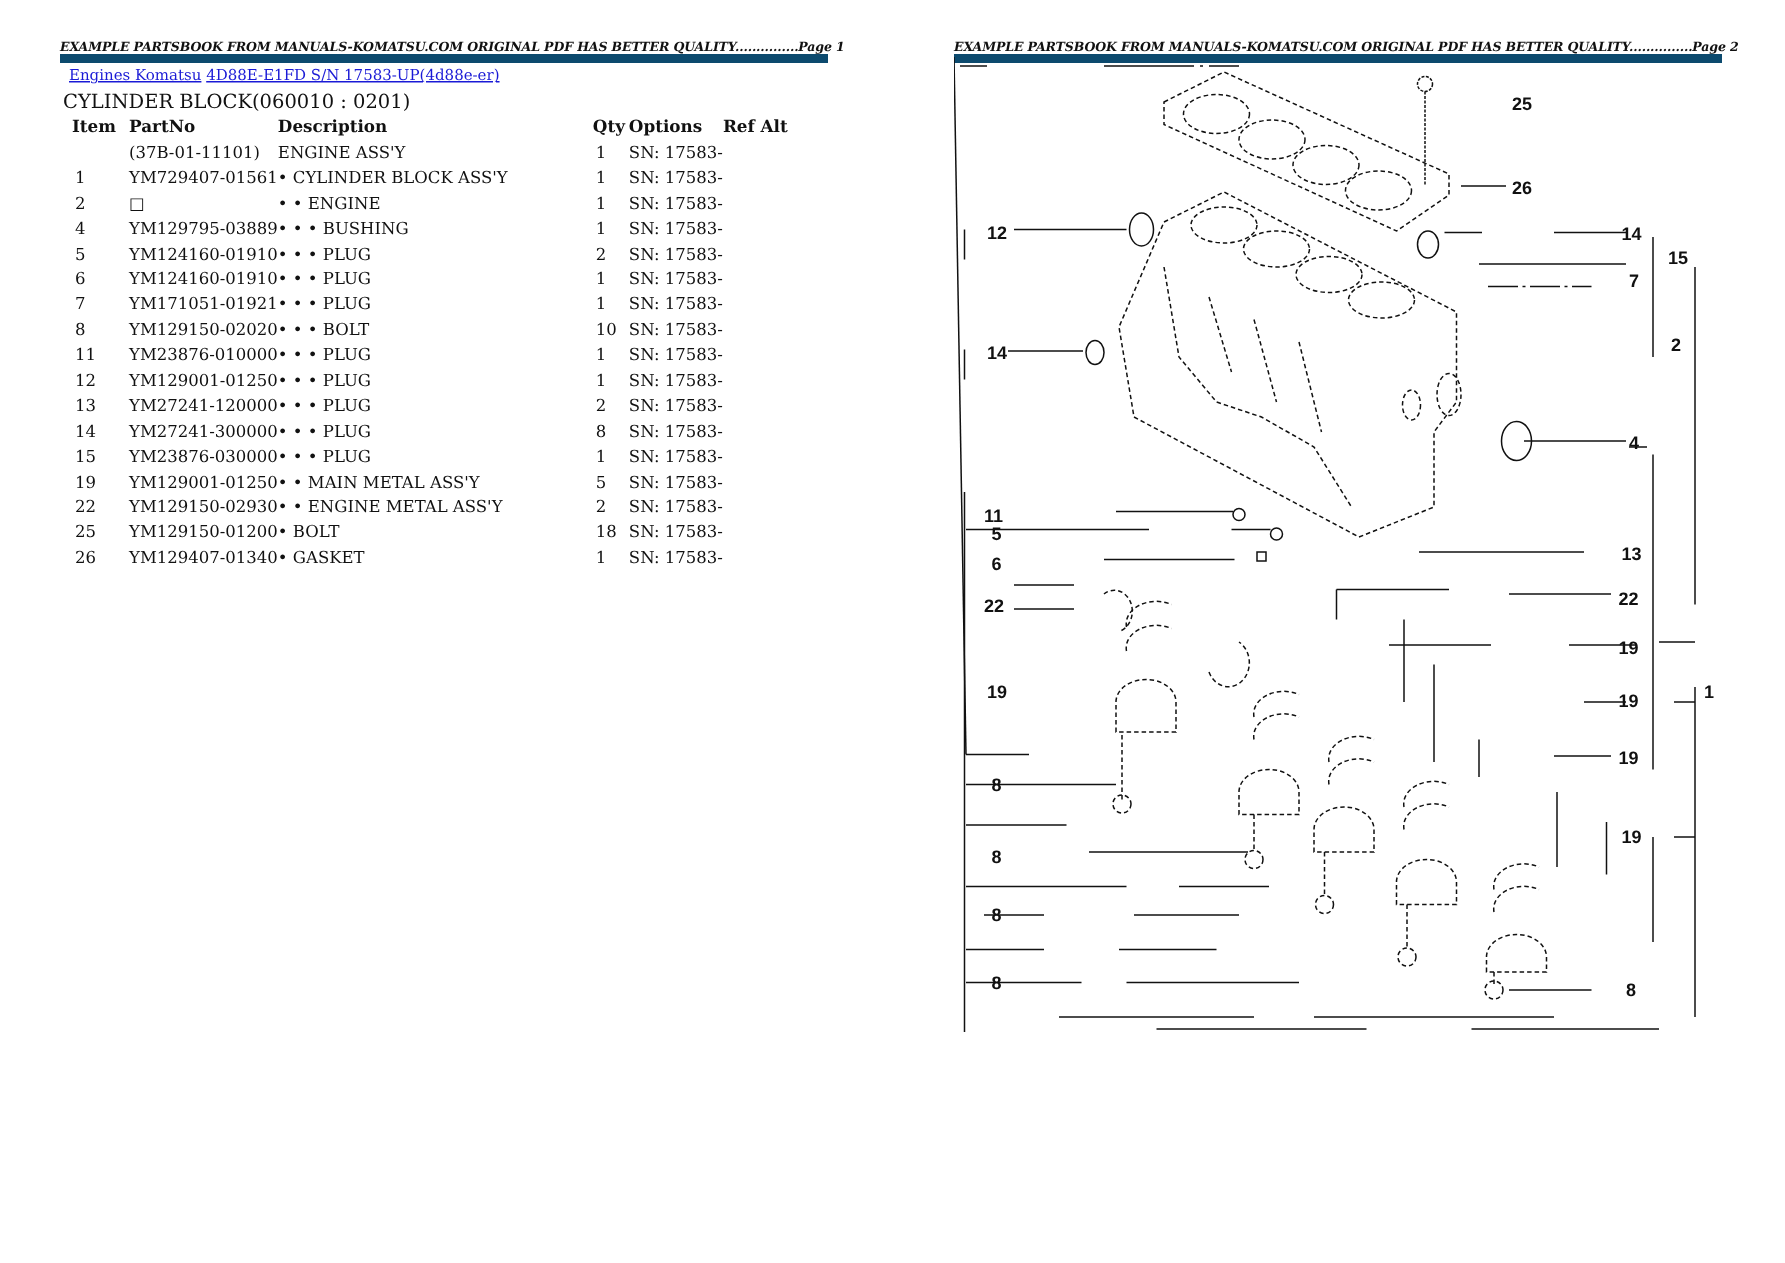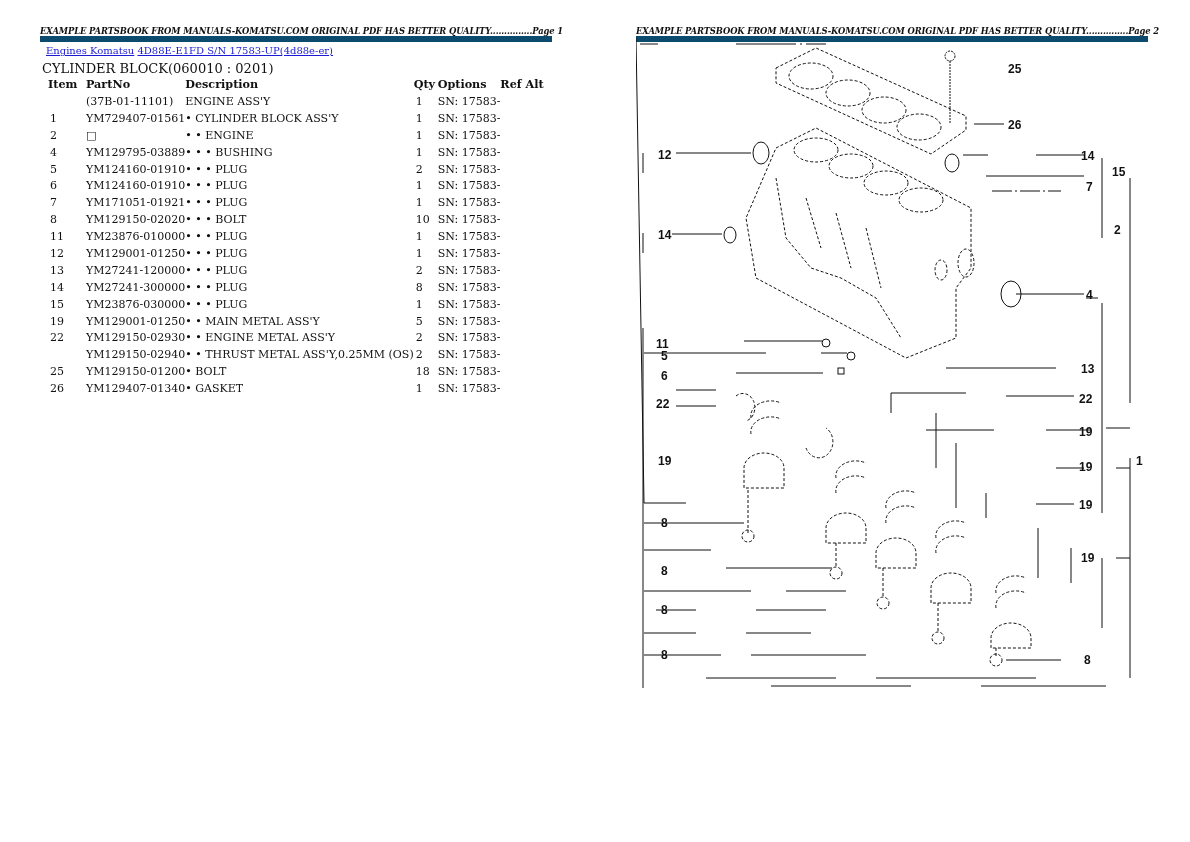--- a/index.html
+++ b/index.html
@@ -162,28 +162,20 @@
         <td class="c-part">YM129001-01250</td>
         <td class="c-desc">• • MAIN METAL ASS'Y</td>
         <td class="c-qty">5</td>
         <td class="c-opt">SN: 17583-</td>
         <td class="c-ref"></td>
       </tr>
       <tr>
         <td class="c-item">22</td>
         <td class="c-part">YM129150-02930</td>
         <td class="c-desc">• • ENGINE METAL ASS'Y</td>
-        <td class="c-qty">2</td>
-        <td class="c-opt">SN: 17583-</td>
-        <td class="c-ref"></td>
-      </tr>
-      <tr>
-        <td class="c-item"></td>
-        <td class="c-part">YM129150-02940</td>
-        <td class="c-desc">• • THRUST METAL ASS'Y,0.25MM (OS)</td>
         <td class="c-qty">2</td>
         <td class="c-opt">SN: 17583-</td>
         <td class="c-ref"></td>
       </tr>
       <tr>
         <td class="c-item">25</td>
         <td class="c-part">YM129150-01200</td>
         <td class="c-desc">• BOLT</td>
         <td class="c-qty">18</td>
         <td class="c-opt">SN: 17583-</td>

